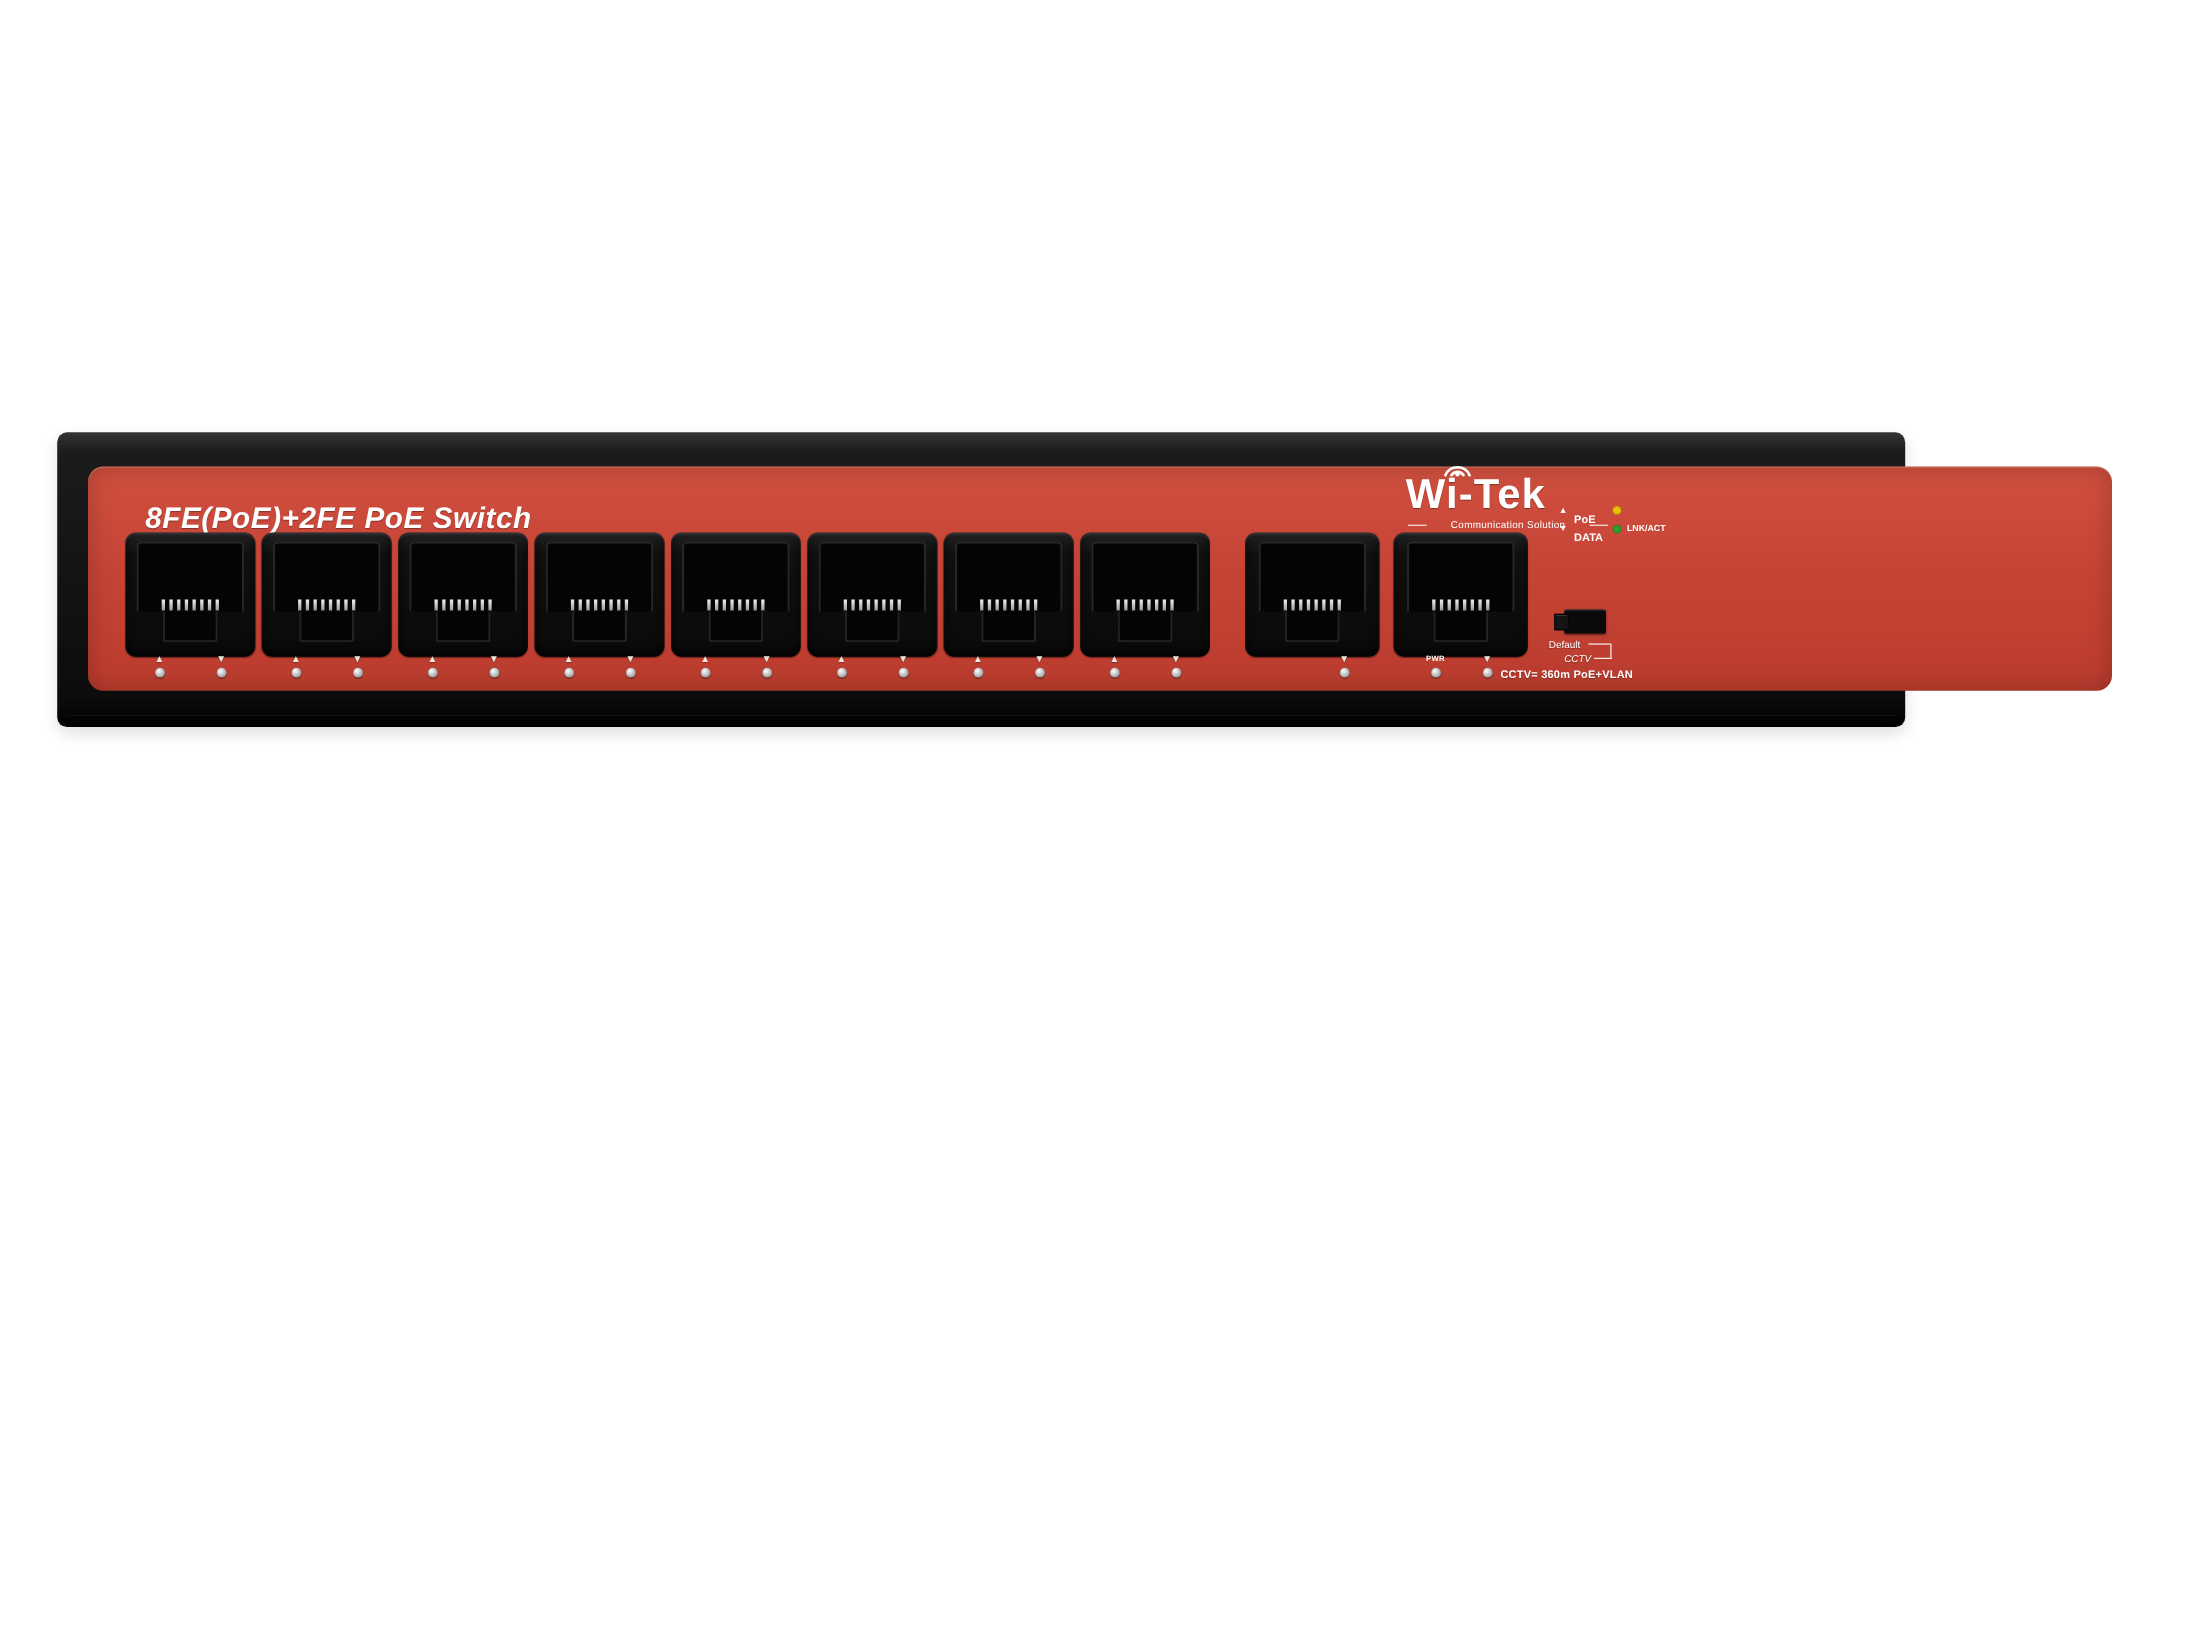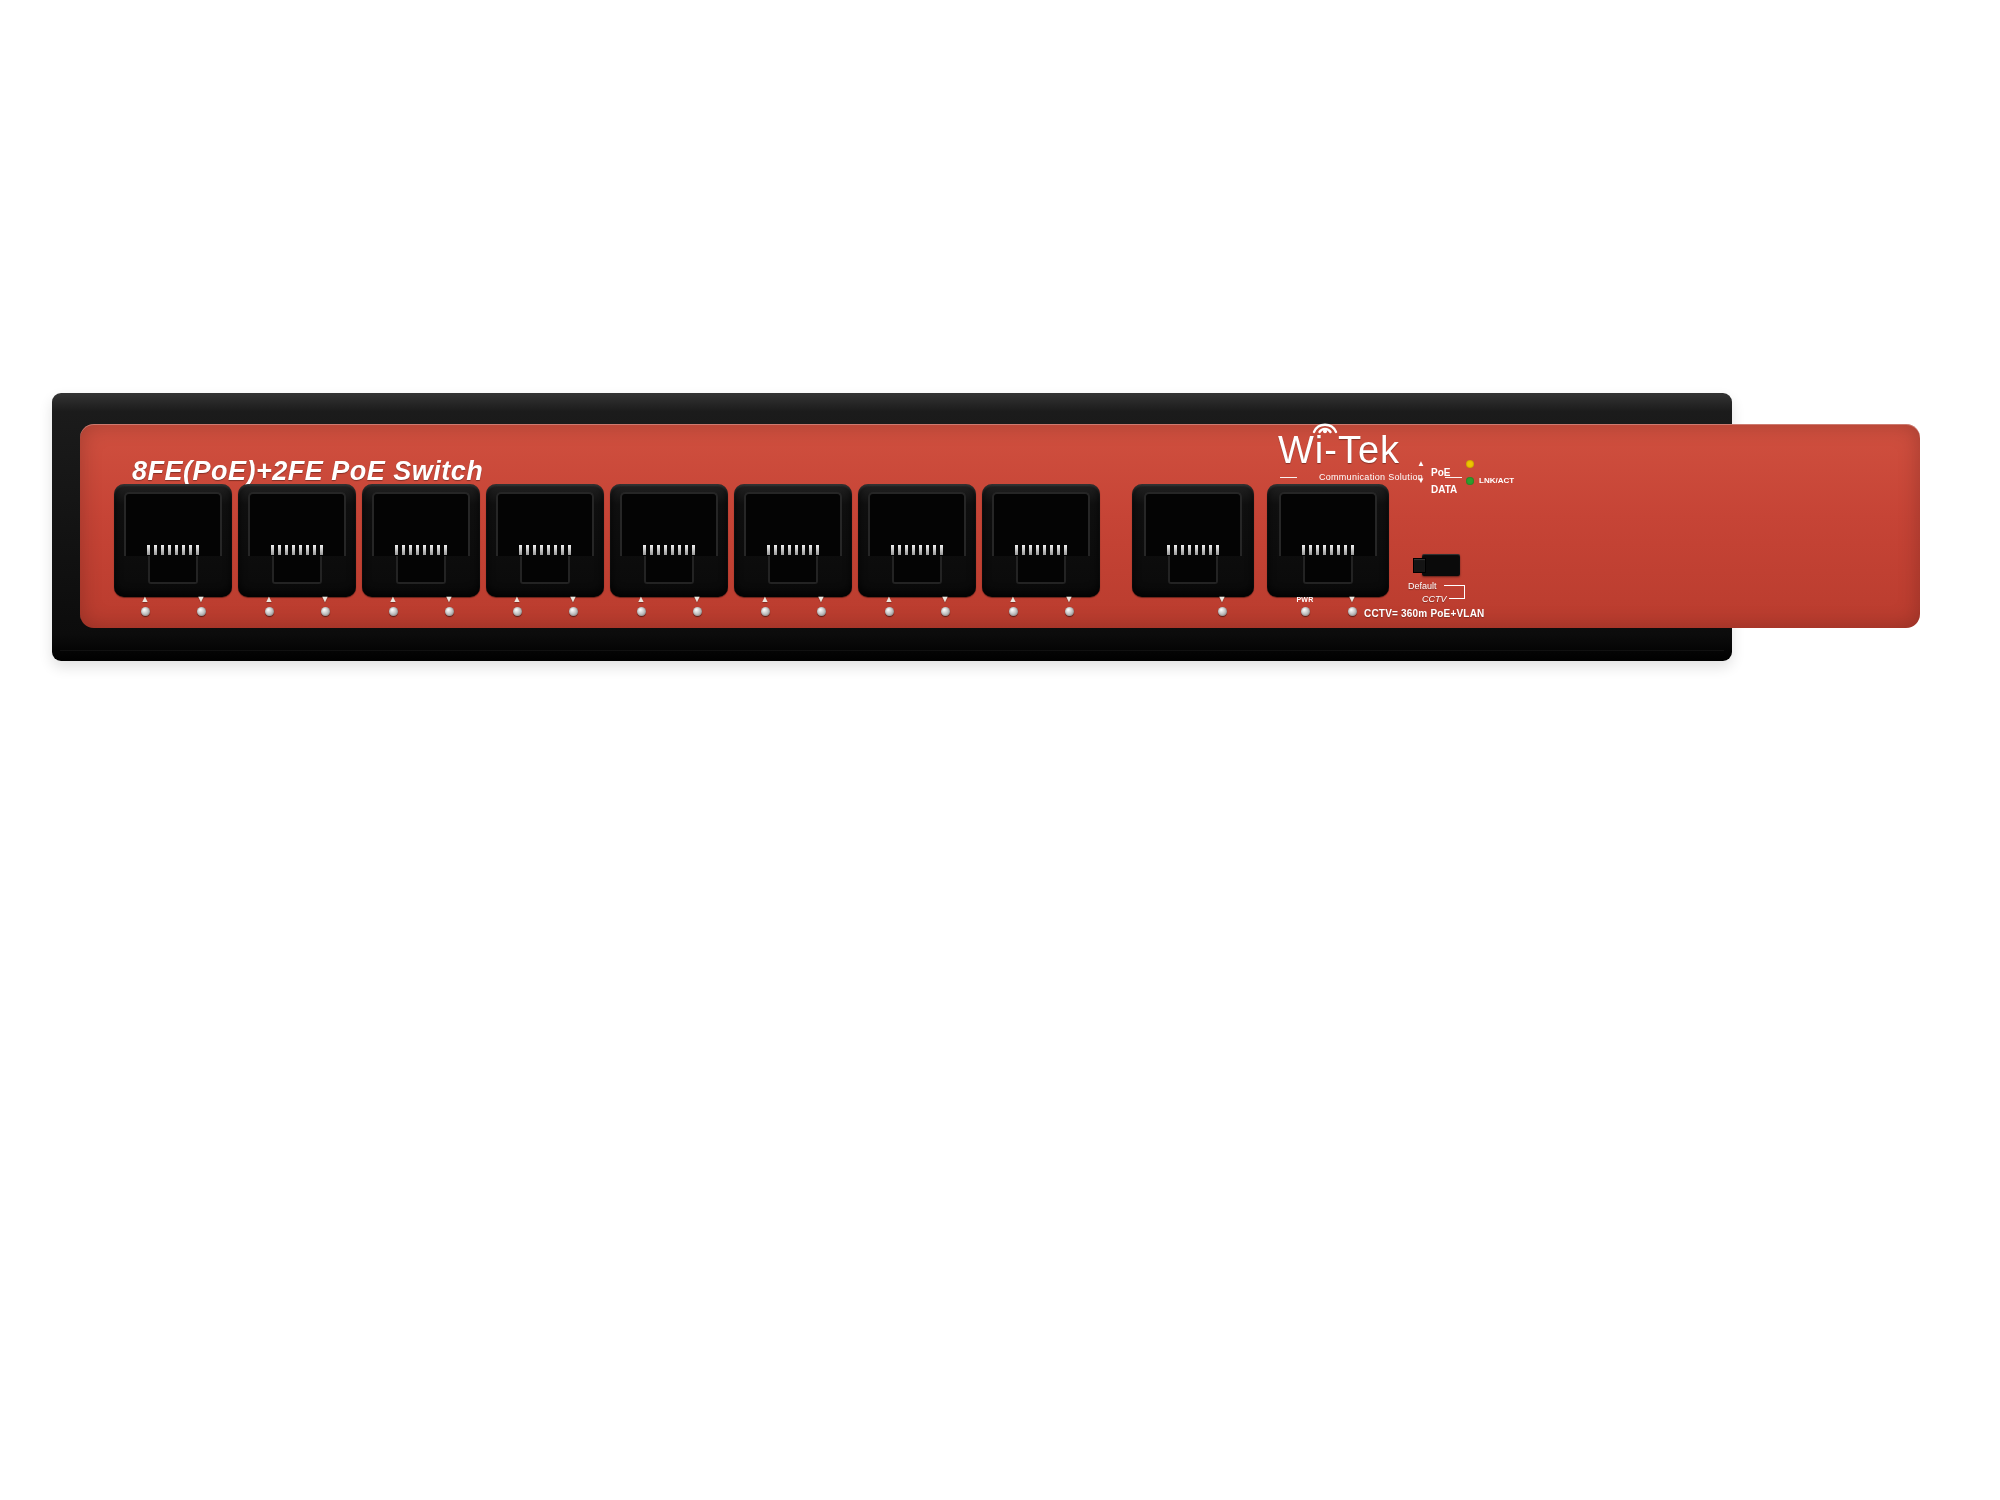--- a/index.html
+++ b/index.html
@@ -20,21 +20,21 @@
     box-shadow:inset 0 1px 0 rgba(255,255,255,.28), inset 0 0 22px rgba(0,0,0,.22);
   }
 
   .title{
     position:absolute;left:52px;top:32px;font-size:27px;font-weight:bold;font-style:italic;
     color:#ffffff;letter-spacing:.5px;text-shadow:0 1px 1px rgba(0,0,0,.35);white-space:nowrap;
   }
 
   
   .brand{position:absolute;left:1198px;top:4px;width:205px;color:#fff;}
-  .brand-name{position:relative;font-size:38px;font-weight:normal;letter-spacing:1px;line-height:44px;
+  .brand-name{position:relative;font-size:38px;font-weight:bold;letter-spacing:1px;line-height:44px;
     text-shadow:0 1px 1px rgba(0,0,0,.35);white-space:nowrap;}
   .wifi-icon{position:absolute;left:32px;top:-12px;}
   .tagline-row{display:flex;align-items:center;gap:22px;width:182px;margin:0 0 0 2px;}
   .tagline{font-size:9px;letter-spacing:.3px;white-space:nowrap;}
   .tl-line{flex:1;height:1px;background:rgba(255,255,255,.92);}
 
   
   .legend{position:absolute;left:1336px;top:31px;color:#fff;}
   .legend-row{display:flex;align-items:center;gap:5px;height:17px;font-size:10px;font-weight:bold;}
   .lg-sym{font-size:8px;width:10px;text-align:center;}

